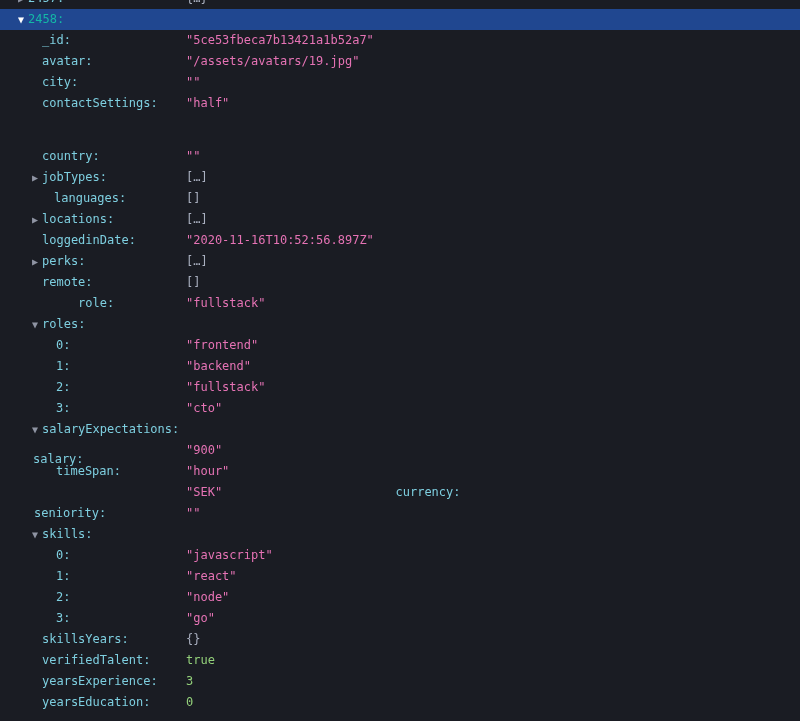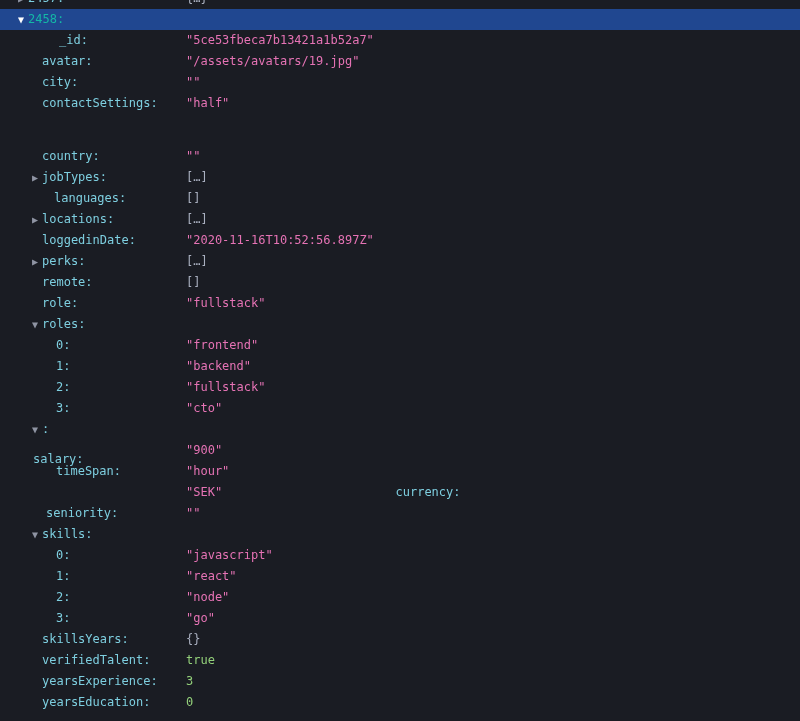--- a/index.html
+++ b/index.html
@@ -47,42 +47,42 @@
     left: 186px;
   }
   .row { position: relative; }
   .selected .key, .selected .colon { color: #14b8a6; }
 </style>
 </head>
 <body>
 <div class="panel" id="panel" style="height: 721px; overflow: hidden; position: relative; top: -12px;">
     <div class="row" style="position: relative;"><span style="display: inline-flex; align-items: center; padding-left: 16px;"><span class="tri">▶</span><span class="key">2457</span><span class="colon">:</span></span><span class="val-col punc">{…}</span></div>
     <div class="row selected" style="position: relative;"><span style="display: inline-flex; align-items: center; padding-left: 16px;"><span class="tri">▼</span><span class="key">2458</span><span class="colon">:</span></span></div>
-    <div class="row" style="position: relative;"><span style="display: inline-flex; align-items: flex-start; padding-left: 30px; margin-left: 17px;"><span class="tri"></span><span class="key">_id</span><span class="colon">:</span></span><span class="val-col str">"5ce53fbeca7b13421a1b52a7"</span></div>
+    <div class="row" style="position: relative;"><span style="display: inline-flex; align-items: flex-start; padding-left: 30px;"><span class="tri"></span><span class="key">_id</span><span class="colon">:</span></span><span class="val-col str">"5ce53fbeca7b13421a1b52a7"</span></div>
     <div class="row" style="position: relative;"><span style="display: inline-flex; align-items: center; padding-left: 30px;"><span class="tri"></span><span class="key">avatar</span><span class="colon">:</span></span><span class="val-col str">"/assets/avatars/19.jpg"</span></div>
     <div class="row" style="position: relative;"><span style="display: inline-flex; align-items: center; padding-left: 30px;"><span class="tri"></span><span class="key">city</span><span class="colon">:</span></span><span class="val-col str">""</span></div>
     <div class="row" style="position: relative;"><span style="display: inline-flex; align-items: center; padding-left: 30px;"><span class="tri"></span><span class="key">contactSettings</span><span class="colon">:</span></span><span class="val-col str">"half"</span></div>
     <div class="row" style="position: relative; margin-top: 32px;"><span style="display: inline-flex; align-items: center; padding-left: 30px;"><span class="tri"></span><span class="key">country</span><span class="colon">:</span></span><span class="val-col str">""</span></div>
     <div class="row" style="position: relative;"><span style="display: inline-flex; align-items: center; padding-left: 30px;"><span class="tri">▶</span><span class="key">jobTypes</span><span class="colon">:</span></span><span class="val-col punc">[…]</span></div>
     <div class="row" style="position: relative;"><span style="display: inline-flex; align-items: center; padding-left: 42px;"><span class="tri"></span><span class="key">languages</span><span class="colon">:</span></span><span class="val-col punc">[]</span></div>
     <div class="row" style="position: relative;"><span style="display: inline-flex; align-items: center; padding-left: 30px;"><span class="tri">▶</span><span class="key">locations</span><span class="colon">:</span></span><span class="val-col punc">[…]</span></div>
     <div class="row" style="position: relative;"><span style="display: inline-flex; align-items: center; padding-left: 30px;"><span class="tri"></span><span class="key">loggedinDate</span><span class="colon">:</span></span><span class="val-col str">"2020-11-16T10:52:56.897Z"</span></div>
     <div class="row" style="position: relative;"><span style="display: inline-flex; align-items: center; padding-left: 30px;"><span class="tri">▶</span><span class="key">perks</span><span class="colon">:</span></span><span class="val-col punc">[…]</span></div>
     <div class="row" style="position: relative;"><span style="display: inline-flex; align-items: flex-end; padding-left: 30px;"><span class="tri"></span><span class="key">remote</span><span class="colon">:</span></span><span class="val-col punc">[]</span></div>
-    <div class="row" style="position: relative;"><span style="display: inline-flex; align-items: flex-end; padding-left: 30px;"><span class="tri"></span><span class="key">role</span><span class="colon">:</span></span><span class="val-col str">"fullstack"</span></div>
+    <div class="row" style="position: relative;"><span style="display: inline-flex; align-items: flex-end; padding-left: 30px; margin-left: 36px;"><span class="tri"></span><span class="key">role</span><span class="colon">:</span></span><span class="val-col str">"fullstack"</span></div>
     <div class="row" style="position: relative;"><span style="display: inline-flex; align-items: center; padding-left: 30px;"><span class="tri">▼</span><span class="key">roles</span><span class="colon">:</span></span></div>
     <div class="row" style="position: relative;"><span style="display: inline-flex; align-items: center; padding-left: 44px;"><span class="tri"></span><span class="key">0</span><span class="colon">:</span></span><span class="val-col str">"frontend"</span></div>
     <div class="row" style="position: relative;"><span style="display: inline-flex; align-items: center; padding-left: 44px;"><span class="tri"></span><span class="key">1</span><span class="colon">:</span></span><span class="val-col str">"backend"</span></div>
     <div class="row" style="position: relative;"><span style="display: inline-flex; align-items: center; padding-left: 44px;"><span class="tri"></span><span class="key">2</span><span class="colon">:</span></span><span class="val-col str">"fullstack"</span></div>
     <div class="row" style="position: relative;"><span style="display: inline-flex; align-items: center; padding-left: 44px;"><span class="tri"></span><span class="key">3</span><span class="colon">:</span></span><span class="val-col str">"cto"</span></div>
-    <div class="row" style="position: relative;"><span style="display: inline-flex; align-items: center; padding-left: 30px;"><span class="tri">▼</span><span class="colon">:</span></span></div>
+    <div class="row" style="position: relative;"><span style="display: inline-flex; align-items: center; padding-left: 30px;"><span class="tri">▼</span><span class="key">salaryExpectations</span><span class="colon">:</span></span></div>
     <div class="row" style="position: relative;"><span style="display: inline-flex; align-items: center; padding-left: 21px; margin-top: 18px;"><span class="tri"></span><span class="key">salary</span><span class="colon">:</span></span><span class="val-col str">"900"</span></div>
     <div class="row" style="position: relative;"><span style="display: inline-flex; align-items: center; padding-left: 44px;"><span class="tri"></span><span class="key">timeSpan</span><span class="colon">:</span></span><span class="val-col str">"hour"</span></div>
     <div class="row" style="position: relative; justify-content: center;"><span style="display: inline-flex; align-items: center; padding-left: 44px;"><span class="tri"></span><span class="key">currency</span><span class="colon">:</span></span><span class="val-col str">"SEK"</span></div>
-    <div class="row" style="position: relative;"><span style="display: inline-flex; align-items: center; padding-left: 34px;"><span class="tri"></span><span class="key">seniority</span><span class="colon">:</span></span><span class="val-col str">""</span></div>
+    <div class="row" style="position: relative;"><span style="display: inline-flex; align-items: center; padding-left: 22px;"><span class="tri"></span><span class="key">seniority</span><span class="colon">:</span></span><span class="val-col str">""</span></div>
     <div class="row" style="position: relative;"><span style="display: inline-flex; align-items: center; padding-left: 30px;"><span class="tri">▼</span><span class="key">skills</span><span class="colon">:</span></span></div>
     <div class="row" style="position: relative;"><span style="display: inline-flex; align-items: center; padding-left: 44px;"><span class="tri"></span><span class="key">0</span><span class="colon">:</span></span><span class="val-col str">"javascript"</span></div>
     <div class="row" style="position: relative;"><span style="display: inline-flex; align-items: center; padding-left: 44px;"><span class="tri"></span><span class="key">1</span><span class="colon">:</span></span><span class="val-col str">"react"</span></div>
     <div class="row" style="position: relative;"><span style="display: inline-flex; align-items: center; padding-left: 44px;"><span class="tri"></span><span class="key">2</span><span class="colon">:</span></span><span class="val-col str">"node"</span></div>
     <div class="row" style="position: relative;"><span style="display: inline-flex; align-items: center; padding-left: 44px;"><span class="tri"></span><span class="key">3</span><span class="colon">:</span></span><span class="val-col str">"go"</span></div>
     <div class="row" style="position: relative;"><span style="display: inline-flex; align-items: center; padding-left: 30px;"><span class="tri"></span><span class="key">skillsYears</span><span class="colon">:</span></span><span class="val-col punc">{}</span></div>
     <div class="row" style="position: relative;"><span style="display: inline-flex; align-items: center; padding-left: 30px;"><span class="tri"></span><span class="key">verifiedTalent</span><span class="colon">:</span></span><span class="val-col bool">true</span></div>
     <div class="row" style="position: relative;"><span style="display: inline-flex; align-items: center; padding-left: 30px;"><span class="tri"></span><span class="key">yearsExperience</span><span class="colon">:</span></span><span class="val-col num">3</span></div>
     <div class="row" style="position: relative;"><span style="display: inline-flex; align-items: center; padding-left: 30px;"><span class="tri"></span><span class="key">yearsEducation</span><span class="colon">:</span></span><span class="val-col num">0</span></div>
     <div class="row" style="position: relative;"><span style="display: inline-flex; align-items: center; padding-left: 30px;"><span class="tri"></span><span class="key">hasTelephone</span><span class="colon">:</span></span><span class="val-col bool">false</span></div>

